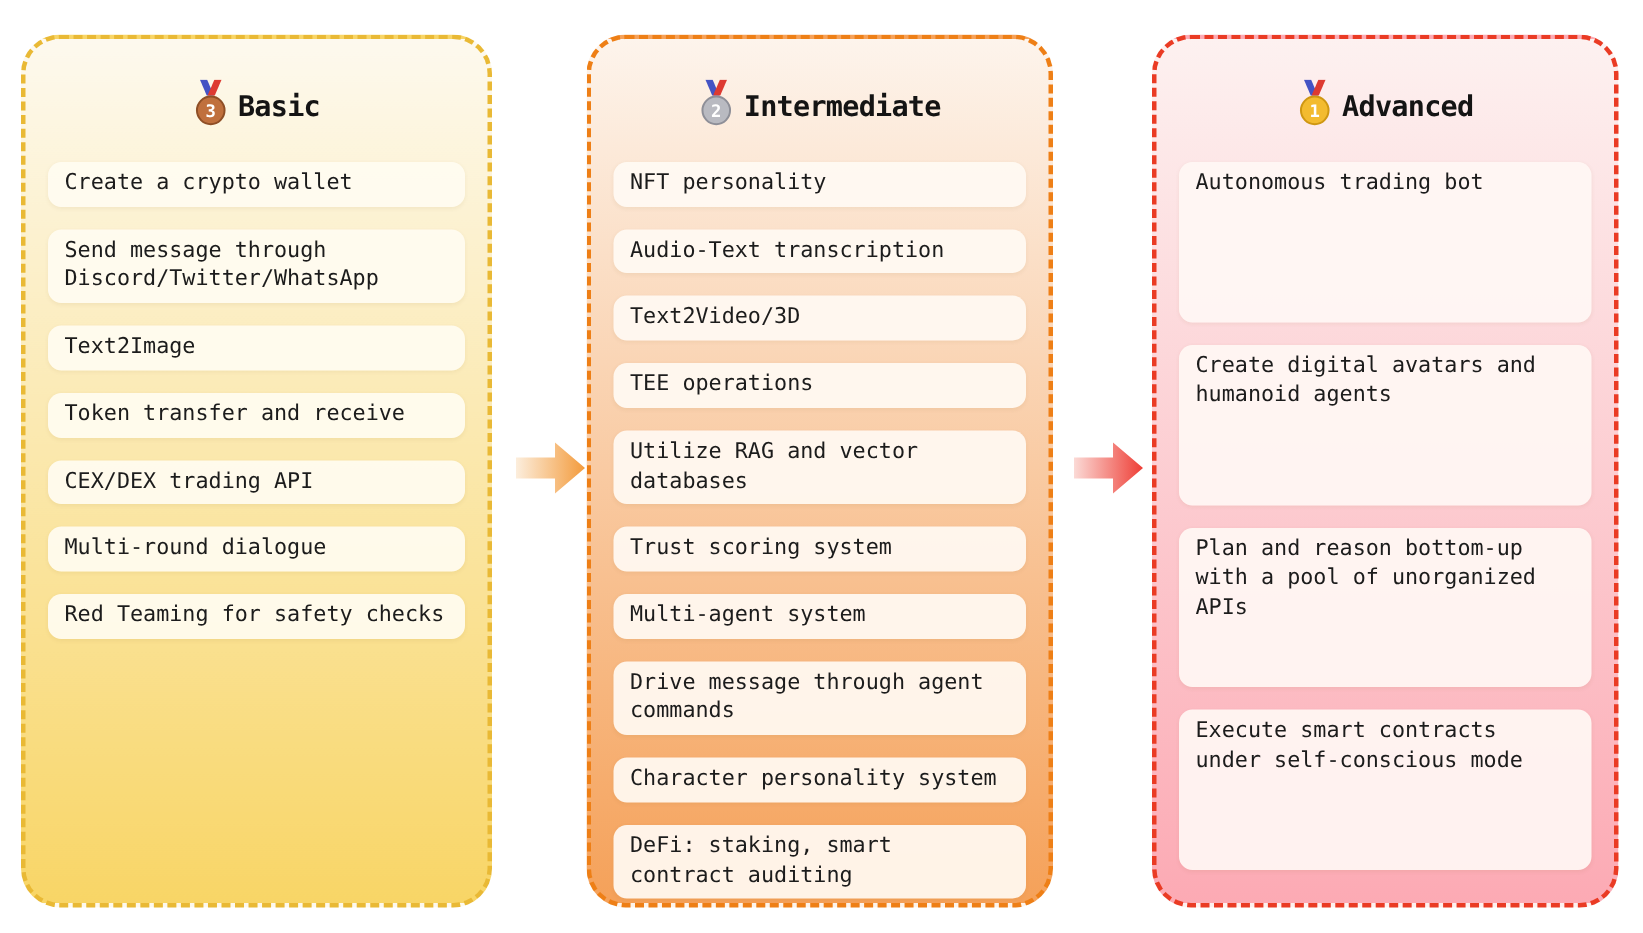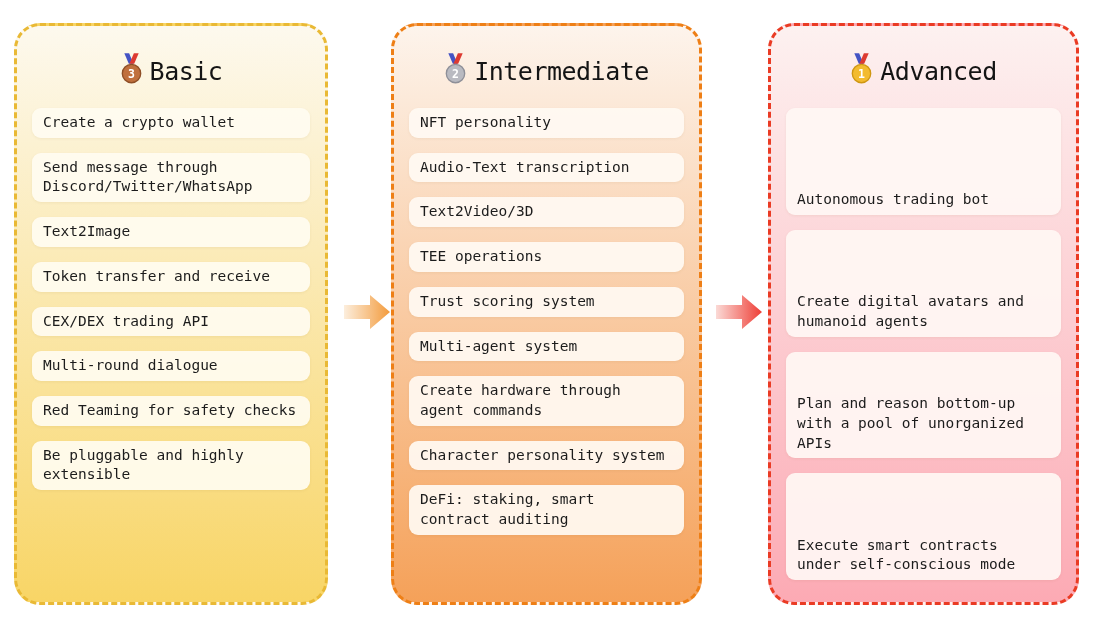--- a/index.html
+++ b/index.html
@@ -16,33 +16,33 @@
     padding:20px 15px 22px;display:flex;flex-direction:column;
   }
   .col-basic{left:14px;width:314px;}
   .col-intermediate{left:391px;width:311px;}
   .col-advanced{left:768px;width:311px;}
   .col-title{
     display:flex;align-items:center;justify-content:center;gap:7px;
     margin:4px 0 16px;min-height:42px;flex:0 0 auto;
   }
   .col-title .title-text{
-    font-size:25px;font-weight:normal;color:#141414;letter-spacing:-0.5px;
+    font-size:19px;font-weight:bold;color:#141414;letter-spacing:-0.5px;
     white-space:nowrap;
   }
   .medal{flex:0 0 auto;margin-top:-6px;}
   .items{display:flex;flex-direction:column;gap:15px;flex:1 1 auto;}
   .item{
     background:var(--item-bg);
     border-radius:9px;padding:5px 11px;
     font-size:14.5px;line-height:1.36;color:#1c1c1c;
     box-shadow:0 1px 3px rgba(120,80,0,0.07);
     white-space:pre-wrap;
   }
-  .items.stretch .item{flex:1 1 0;display:flex;align-items:flex-end;}
+  .items.stretch .item{flex:1 1 0;display:flex;align-items:flex-start;}
   .arrow{position:absolute;top:293px;width:46px;height:38px;}
   .arrow-1{left:344px;}
   .arrow-2{left:716px;}
 </style>
 </head>
 <body>
 
 <div class="stage">
 
   <div class="column col-basic" style="--border: #e9b935; --bg-top: #fdf9ee; --bg-bottom: #f8d566; --item-bg: rgba(255,252,241,0.92); --medal-fill: #c0703d; --medal-stroke: #8f4f26; --ribbon-left: #4453c4; --ribbon-right: #dd3a31;">
@@ -56,42 +56,42 @@
       <span class="title-text">Basic</span>
     </div>
     <div class="items">
         <div class="item"><span>Create a crypto wallet</span></div>
         <div class="item"><span>Send message through Discord/Twitter/WhatsApp</span></div>
         <div class="item"><span>Text2Image</span></div>
         <div class="item"><span>Token transfer and receive</span></div>
         <div class="item"><span>CEX/DEX trading API</span></div>
         <div class="item"><span>Multi-round dialogue</span></div>
         <div class="item"><span>Red Teaming for safety checks</span></div>
-        <div class="item"><span>Be pluggable and highly extensible</span></div>
       </div>
   </div>
 
   <div class="column col-intermediate" style="--border: #ee7f16; --bg-top: #fdf4ec; --bg-bottom: #f5a159; --item-bg: rgba(255,250,243,0.92); --medal-fill: #b9bac1; --medal-stroke: #8e8f98; --ribbon-left: #4453c4; --ribbon-right: #dd3a31;">
     <div class="col-title">
       <svg class="medal" width="23" height="31" viewBox="0 0 24 32">
         <path d="M4.5,0 L9.5,0 L14.2,11 L9.2,11 Z" fill="var(--ribbon-left)"></path>
         <path d="M19.5,0 L14.5,0 L9.8,11 L14.8,11 Z" fill="var(--ribbon-right)"></path>
         <circle cx="12" cy="21.3" r="9.6" fill="var(--medal-fill)" stroke="var(--medal-stroke)" stroke-width="1.4"></circle>
         <text x="12" y="25.6" text-anchor="middle" font-size="12" font-weight="bold" fill="#ffffff" font-family="DejaVu Sans Mono, monospace">2</text>
       </svg>
       <span class="title-text">Intermediate</span>
     </div>
     <div class="items">
         <div class="item"><span>NFT personality</span></div>
         <div class="item"><span>Audio-Text transcription</span></div>
         <div class="item"><span>Text2Video/3D</span></div>
         <div class="item"><span>TEE operations</span></div>
+        <div class="item"><span>Utilize RAG and vector databases</span></div>
         <div class="item"><span>Trust scoring system</span></div>
         <div class="item"><span>Multi-agent system</span></div>
-        <div class="item"><span>Create hardware through agent commands</span></div>
+        <div class="item"><span>Drive message through agent commands</span></div>
         <div class="item"><span>Character personality system</span></div>
         <div class="item"><span>DeFi: staking, smart contract auditing</span></div>
       </div>
   </div>
 
   <div class="column col-advanced" style="--border: #ea3b24; --bg-top: #fdf1f0; --bg-bottom: #fcaab4; --item-bg: rgba(255,247,244,0.92); --medal-fill: #f3bb2f; --medal-stroke: #cf9712; --ribbon-left: #4453c4; --ribbon-right: #dd3a31;">
     <div class="col-title">
       <svg class="medal" width="23" height="31" viewBox="0 0 24 32">
         <path d="M4.5,0 L9.5,0 L14.2,11 L9.2,11 Z" fill="var(--ribbon-left)"></path>
         <path d="M19.5,0 L14.5,0 L9.8,11 L14.8,11 Z" fill="var(--ribbon-right)"></path>

